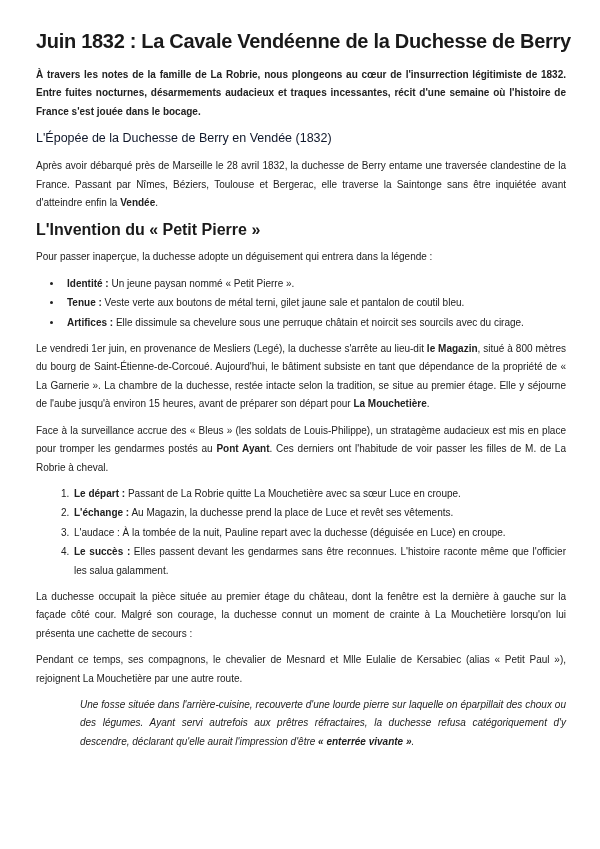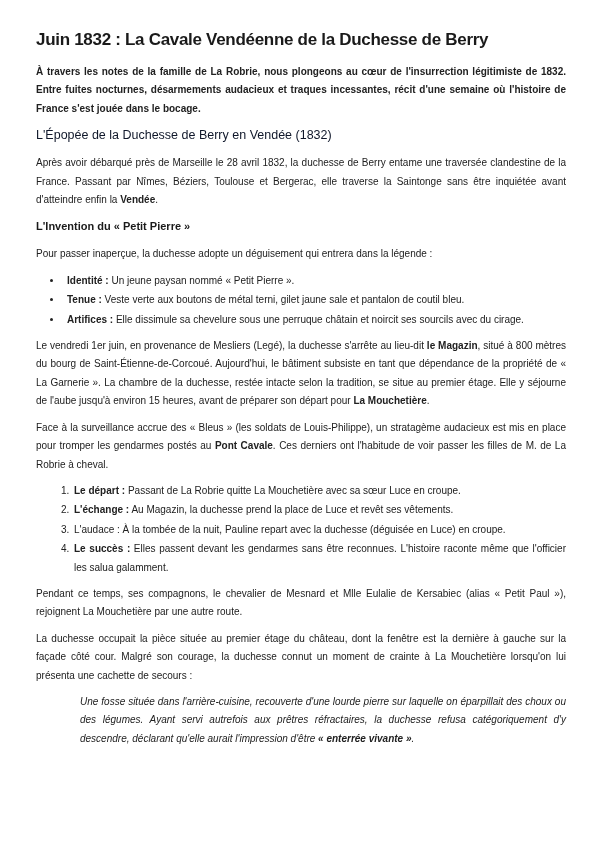--- a/index.html
+++ b/index.html
@@ -12,41 +12,41 @@
     color: #212121;
   }
   .page {
     box-sizing: border-box;
     width: 600px;
     height: 849px;
     padding: 30px 34px 0 36px;
     background: #ffffff;
   }
   .doc-title {
-    font-size: 17px;
+    font-size: 20px;
     font-weight: bold;
     letter-spacing: -0.3px;
     white-space: nowrap;
     margin: 0 0 13px 0;
     color: #1a1a1a;
   }
   p, li {
     font-size: 10px;
     line-height: 18.4px;
     text-align: justify;
     margin: 0 0 8px 0;
   }
   p.intro { font-weight: bold; }
   .link-heading {
     font-size: 12.5px;
     line-height: 19px;
     margin: 3px 0 9px 0;
   }
   h2.section-heading {
-    font-size: 11px;
+    font-size: 16px;
     line-height: 19px;
     font-weight: bold;
     margin: 3px 0 9px 0;
     color: #1a1a1a;
   }
   ul.doc-bullets {
     margin: 0 0 8px 0;
     padding-left: 27px;
   }
   ul.doc-bullets > li { margin: 0 0 1px 0; padding-left: 4px; }
@@ -71,24 +71,24 @@
       <div class="link-heading" style="color: #0f172a;">L'Épopée de la Duchesse de Berry en Vendée (1832)</div>
       <p><span>Après avoir débarqué près de Marseille le 28 avril 1832, la duchesse de Berry entame une traversée clandestine de la France. Passant par Nîmes, Béziers, Toulouse et Bergerac, elle traverse la Saintonge sans être inquiétée avant d'atteindre enfin la </span><span style="font-weight: bold;">Vendée</span><span>.</span></p>
       <h2 class="section-heading">L'Invention du « Petit Pierre »</h2>
       <p><span>Pour passer inaperçue, la duchesse adopte un déguisement qui entrera dans la légende :</span></p>
       <ul class="doc-bullets">
         <li><span style="font-weight: bold;">Identité :</span><span> Un jeune paysan nommé « Petit Pierre ».</span></li>
         <li><span style="font-weight: bold;">Tenue :</span><span> Veste verte aux boutons de métal terni, gilet jaune sale et pantalon de coutil bleu.</span></li>
         <li><span style="font-weight: bold;">Artifices :</span><span> Elle dissimule sa chevelure sous une perruque châtain et noircit ses sourcils avec du cirage.</span></li>
       </ul>
       <p><span>Le vendredi 1er juin, en provenance de Mesliers (Legé), la duchesse s'arrête au lieu-dit </span><span style="font-weight: bold;">le Magazin</span><span>, situé à 800 mètres du bourg de Saint-Étienne-de-Corcoué. Aujourd'hui, le bâtiment subsiste en tant que dépendance de la propriété de « La Garnerie ». La chambre de la duchesse, restée intacte selon la tradition, se situe au premier étage. Elle y séjourne de l'aube jusqu'à environ 15 heures, avant de préparer son départ pour </span><span style="font-weight: bold;">La Mouchetière</span><span>.</span></p>
-      <p><span>Face à la surveillance accrue des « Bleus » (les soldats de Louis-Philippe), un stratagème audacieux est mis en place pour tromper les gendarmes postés au </span><span style="font-weight: bold;">Pont Cavale</span><span>. Ces derniers ont l'habitude de voir passer les filles de M. de La Robrie à cheval.</span></p>
+      <p><span>Face à la surveillance accrue des « Bleus » (les soldats de Louis-Philippe), un stratagème audacieux est mis en place pour tromper les gendarmes postés au </span><span style="font-weight: bold;">Pont Ayant</span><span>. Ces derniers ont l'habitude de voir passer les filles de M. de La Robrie à cheval.</span></p>
       <ol class="doc-numbers">
         <li><span style="font-weight: bold;">Le départ :</span><span> Passant de La Robrie quitte La Mouchetière avec sa sœur Luce en croupe.</span></li>
         <li><span style="font-weight: bold;">L'échange :</span><span> Au Magazin, la duchesse prend la place de Luce et revêt ses vêtements.</span></li>
         <li><span style="font-weight: normal;">L'audace :</span><span> À la tombée de la nuit, Pauline repart avec la duchesse (déguisée en Luce) en croupe.</span></li>
         <li><span style="font-weight: bold;">Le succès :</span><span> Elles passent devant les gendarmes sans être reconnues. L'histoire raconte même que l'officier les salua galamment.</span></li>
       </ol>
+      <p><span>La duchesse occupait la pièce située au premier étage du château, dont la fenêtre est la dernière à gauche sur la façade côté cour. Malgré son courage, la duchesse connut un moment de crainte à La Mouchetière lorsqu'on lui présenta une cachette de secours :</span></p>
       <p><span>Pendant ce temps, ses compagnons, le chevalier de Mesnard et Mlle Eulalie de Kersabiec (alias « Petit Paul »), rejoignent La Mouchetière par une autre route.</span></p>
-      <p><span>La duchesse occupait la pièce située au premier étage du château, dont la fenêtre est la dernière à gauche sur la façade côté cour. Malgré son courage, la duchesse connut un moment de crainte à La Mouchetière lorsqu'on lui présenta une cachette de secours :</span></p>
       <p class="quote"><span>Une fosse située dans l'arrière-cuisine, recouverte d'une lourde pierre sur laquelle on éparpillait des choux ou des légumes.  Ayant servi autrefois aux prêtres réfractaires, la duchesse refusa catégoriquement d'y descendre, déclarant qu'elle aurait l'impression d'être </span><span style="font-weight: bold;">« enterrée vivante »</span><span>.</span></p>
     </div>
 </div>
 
 </body></html>

